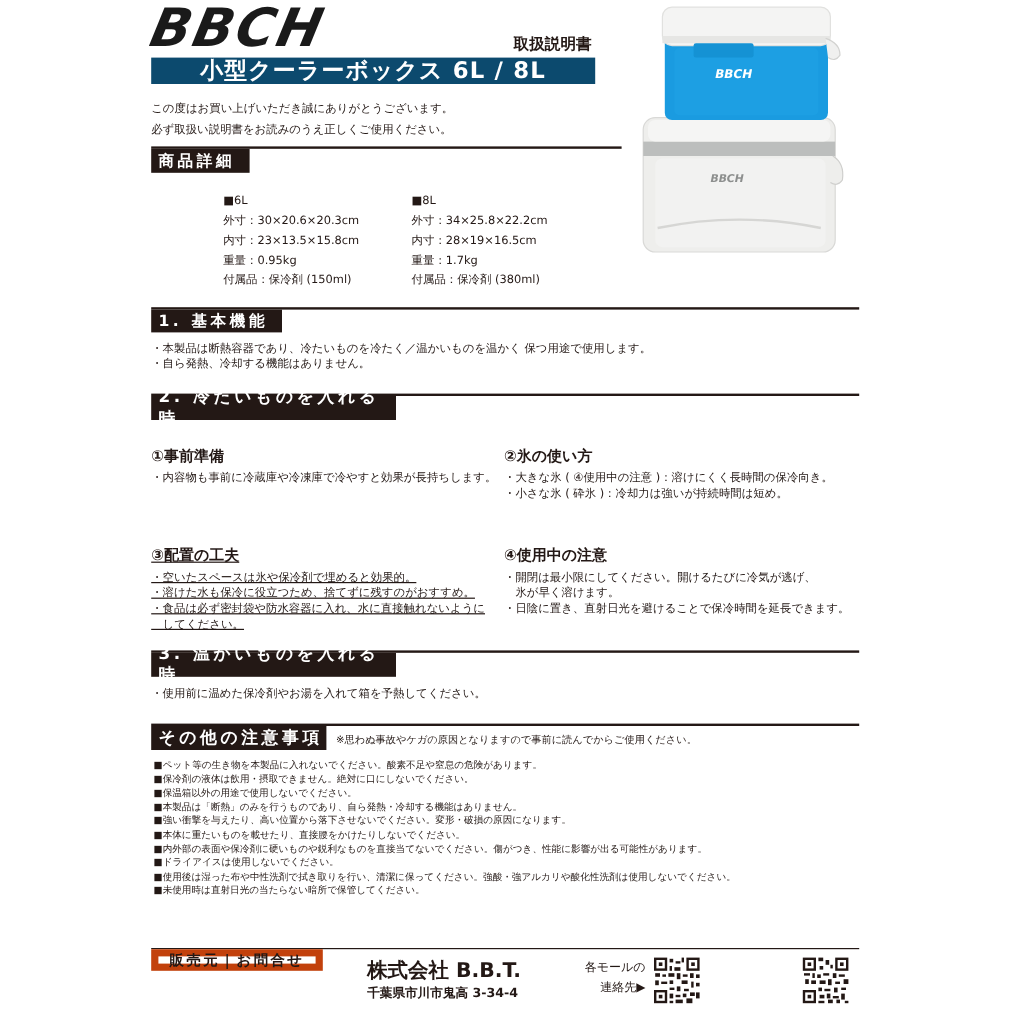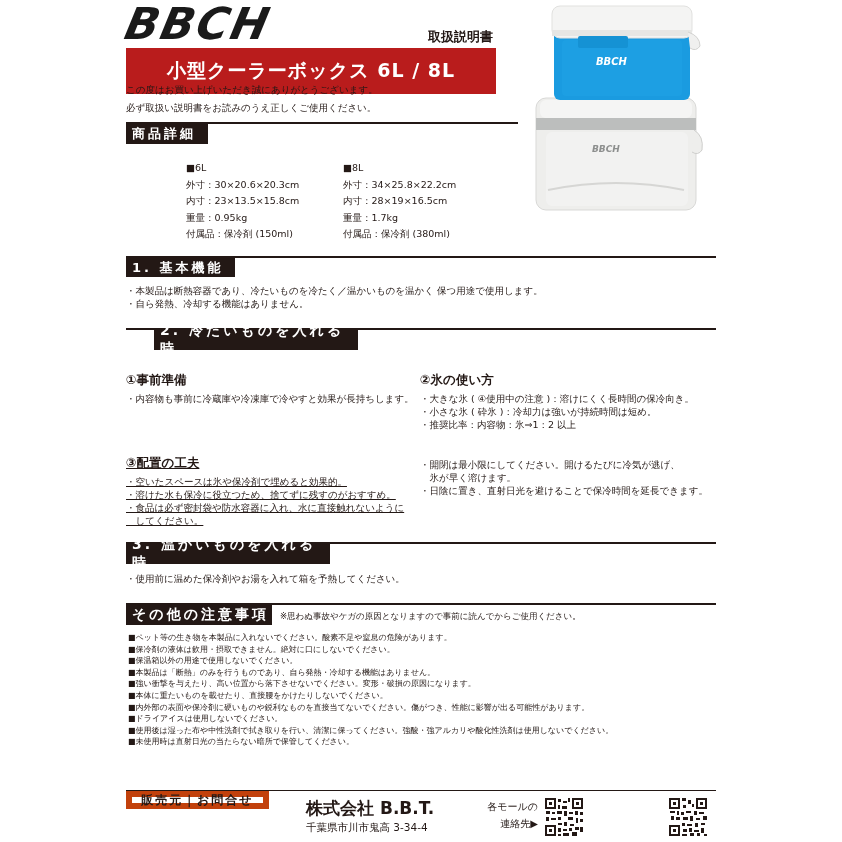--- a/index.html
+++ b/index.html
@@ -7,21 +7,21 @@
          font-family: "DejaVu Sans", "Liberation Sans", sans-serif; color: #231815; }
   .abs { position: absolute; }
 
   
   .logo { left: 126px; top: 2px; font-family: "DejaVu Sans", sans-serif; font-weight: 900;
           font-style: italic; font-size: 44px; letter-spacing: 2px; color: #1a1a1a;
           transform: skewX(-12deg); line-height: 44px; }
   .doc-type { left: 428px; top: 28px; font-size: 13px; font-weight: bold; color: #231815; }
 
   
-  .title-banner { left: 126px; top: 48px; width: 370px; height: 46px; background: #b91c1c;
+  .title-banner { left: 126px; top: 48px; width: 370px; height: 22px; background: #0c4a6e;
                   color: #fff; font-size: 19px; font-weight: bold; display: flex;
                   align-items: center; justify-content: center; letter-spacing: 1px; }
 
   .intro { left: 126px; font-size: 9.5px; color: #231815; }
 
   
   .sec-rule { height: 2px; background: #231815; }
   .sec-tab { background: #231815; color: #fff; font-weight: bold; font-size: 13px;
              letter-spacing: 3px; display: flex; align-items: center; padding-left: 6px;
              box-sizing: border-box; }
@@ -33,21 +33,21 @@
   .sub-h { font-size: 12.5px; font-weight: bold; color: #231815; }
 
   .note { font-size: 8px; line-height: 11.6px; color: #231815; white-space: nowrap; }
 
   
   .footer-rule { left: 126px; top: 790px; width: 590px; height: 1px; background: #231815; }
   .footer-tab { left: 126px; top: 791px; width: 143px; height: 18px; border: 6px solid #c2410c;
                 box-sizing: border-box; font-size: 12px; font-weight: bold; display: flex;
                 align-items: center; justify-content: center; letter-spacing: 2px; background: #fff; }
   .company { left: 306px; top: 797px; font-size: 17px; font-weight: bold; color: #231815; }
-  .address { left: 306px; top: 821px; font-size: 10.5px; color: #231815; }
+  .address { left: 306px; top: 821px; font-size: 10.5px; color: #231815; font-weight: bold; }
   .qr-label { font-size: 10px; line-height: 17px; color: #231815; text-align: right; }
   .qr { width: 40px; height: 40px; background: #fff; }
 
   
   .cooler-wrap { left: 528px; top: 0px; width: 180px; height: 230px; }
 </style>
 </head>
 <body>
 
 <div class="abs logo">BBCH</div>
@@ -96,46 +96,46 @@
 </div>
 
 <div class="abs sec-rule" style="left:126px; top:256px; width:590px;"></div>
 <div class="abs sec-tab" style="left:126px; top:258px; width:109px; height:19px;">1. 基本機能</div>
 <div class="abs bullet" style="left:126px; top:284px;">
   <div>・本製品は断熱容器であり、冷たいものを冷たく／温かいものを温かく 保つ用途で使用します。</div>
   <div>・自ら発熱、冷却する機能はありません。</div>
 </div>
 
 <div class="abs sec-rule" style="left:126px; top:328px; width:590px;"></div>
-<div class="abs sec-tab" style="left:126px; top:330px; width:204px; height:20px; font-size:14px;margin-left:28px;">2. 冷たいものを入れる時</div>
+<div class="abs sec-tab" style="left:126px; top:330px; width:204px; height:20px; font-size:14px;">2. 冷たいものを入れる時</div>
 
 <div class="abs" style="left:126px; top:372px; width:290px;">
   <div class="sub-h">①事前準備</div>
   <div class="bullet" style="margin-top:3px;">
     <div>・内容物も事前に冷蔵庫や冷凍庫で冷やすと効果が長持ちします。</div>
   </div>
 </div>
 <div class="abs" style="left:420px; top:372px; width:296px;">
   <div class="sub-h">②氷の使い方</div>
   <div class="bullet" style="margin-top:3px;">
     <div>・大きな氷 ( ④使用中の注意 )：溶けにくく長時間の保冷向き。</div>
     <div>・小さな氷 ( 砕氷 )：冷却力は強いが持続時間は短め。</div>
-    <div>・推奨比率：内容物：氷⇒1：2 以上</div>
   </div>
 </div>
 <div class="abs" style="left:126px; top:455px; width:290px;text-decoration:underline;">
   <div class="sub-h">③配置の工夫</div>
   <div class="bullet" style="margin-top:3px;">
     <div>・空いたスペースは氷や保冷剤で埋めると効果的。</div>
     <div>・溶けた水も保冷に役立つため、捨てずに残すのがおすすめ。</div>
     <div>・食品は必ず密封袋や防水容器に入れ、水に直接触れないように</div>
     <div>　してください。</div>
   </div>
 </div>
 <div class="abs" style="left:420px; top:455px; width:296px;">
+  <div class="sub-h">④使用中の注意</div>
   <div class="bullet" style="margin-top:3px;">
     <div>・開閉は最小限にしてください。開けるたびに冷気が逃げ、</div>
     <div>　氷が早く溶けます。</div>
     <div>・日陰に置き、直射日光を避けることで保冷時間を延長できます。</div>
   </div>
 </div>
 
 <div class="abs sec-rule" style="left:126px; top:542px; width:590px;"></div>
 <div class="abs sec-tab" style="left:126px; top:544px; width:204px; height:20px; font-size:14px;">3. 温かいものを入れる時</div>
 <div class="abs bullet" style="left:126px; top:572px;">

